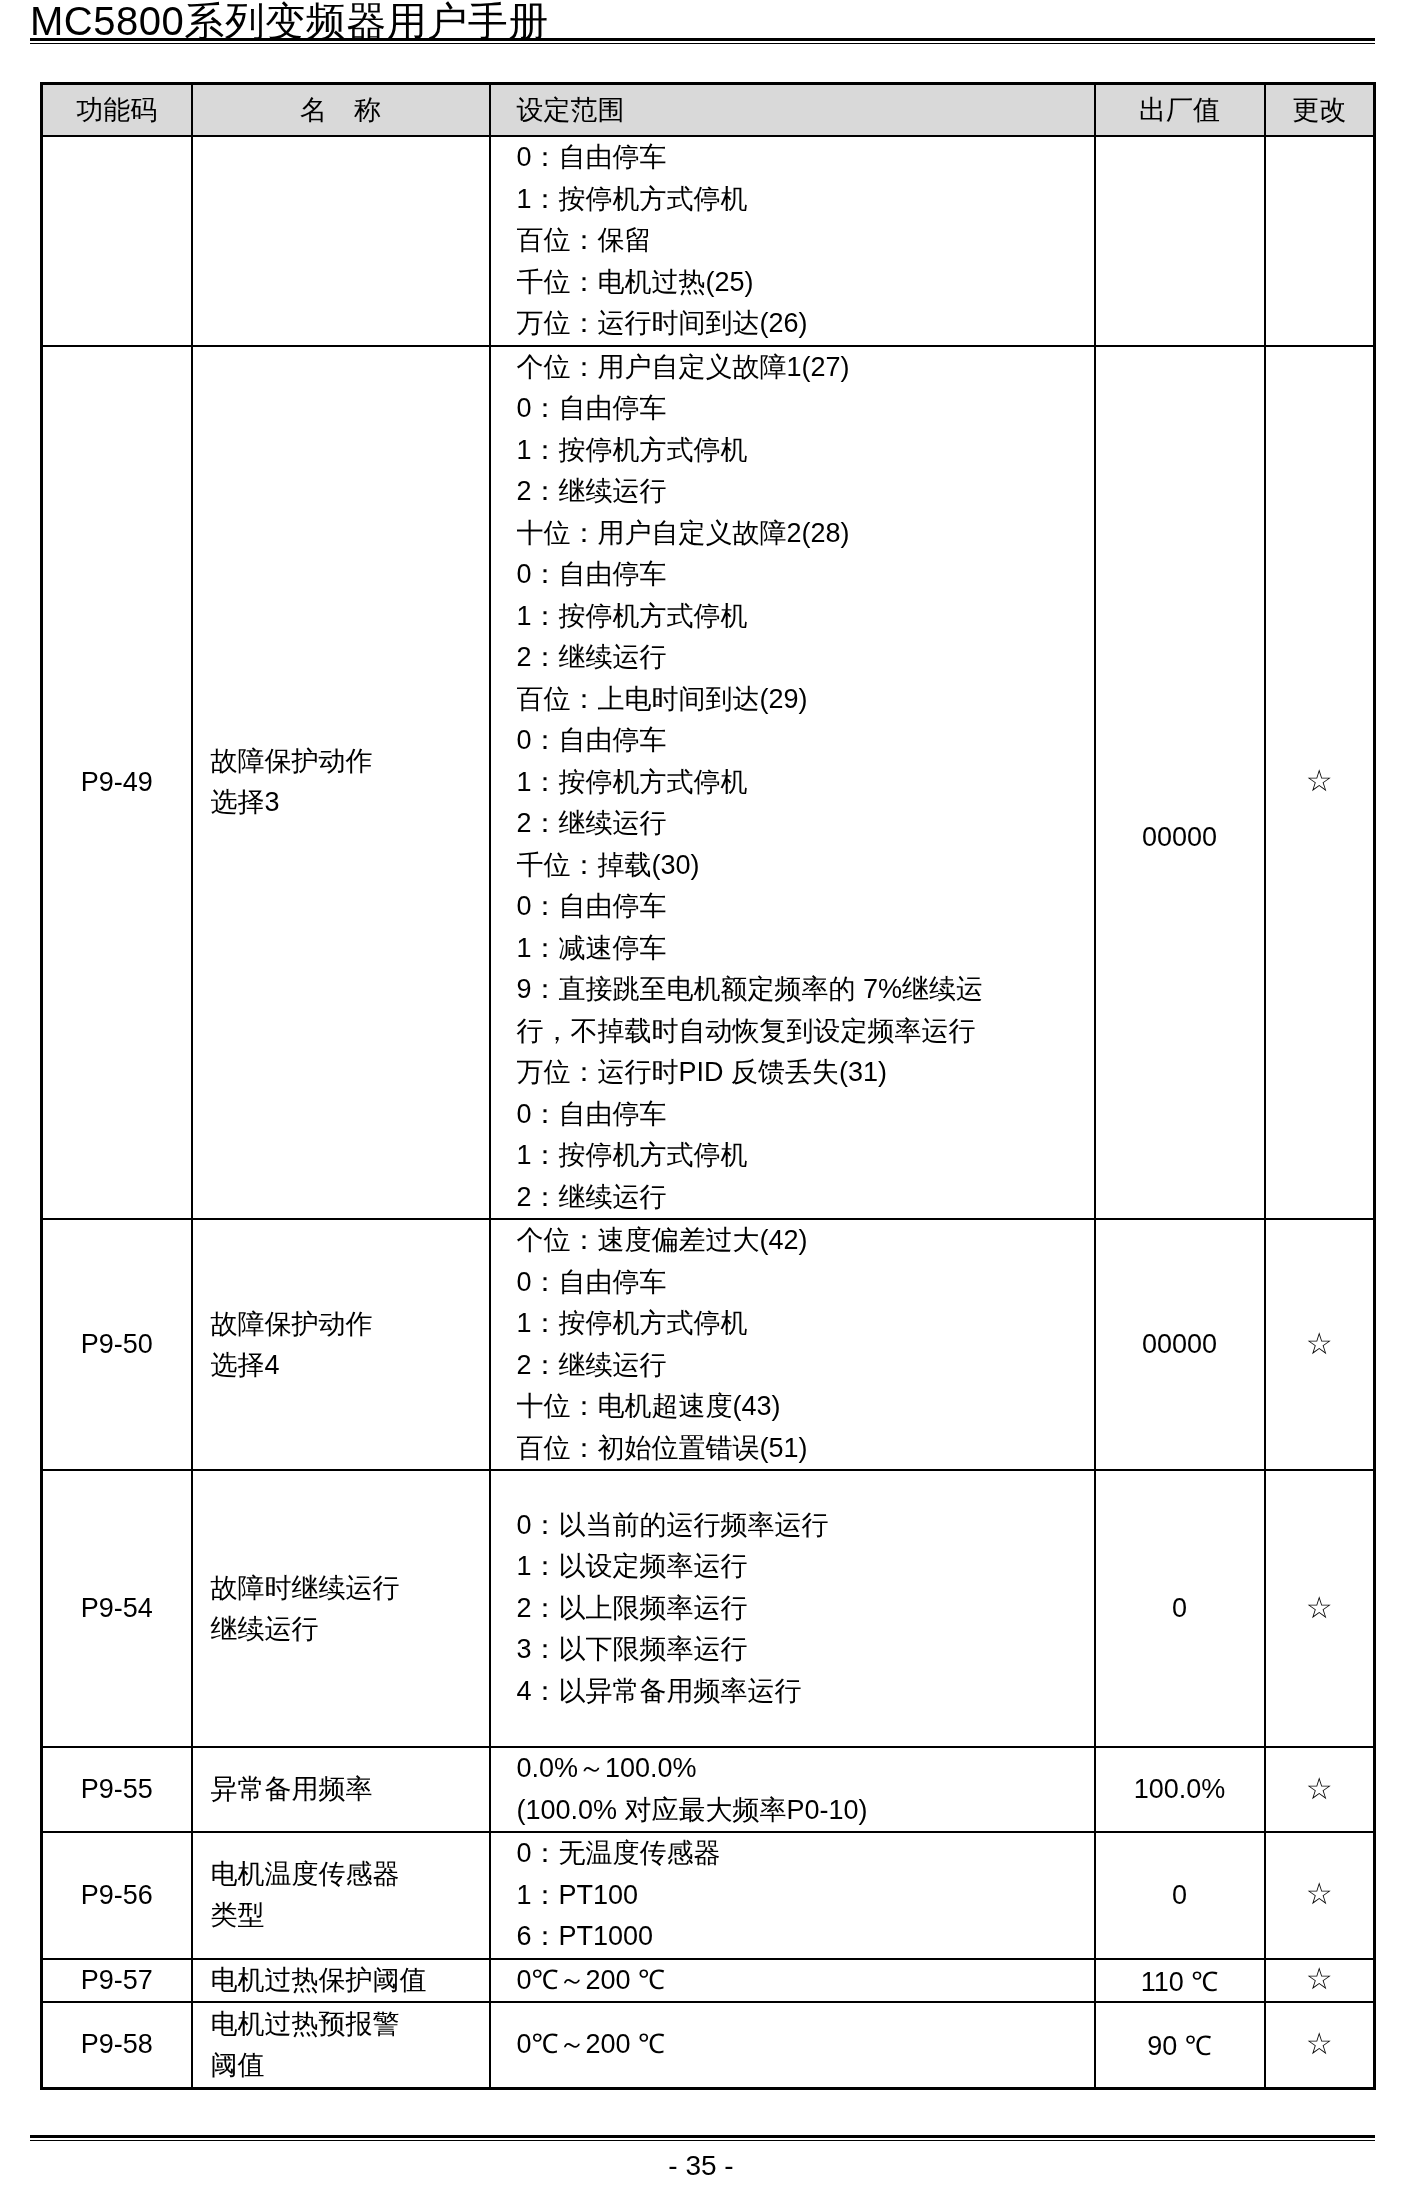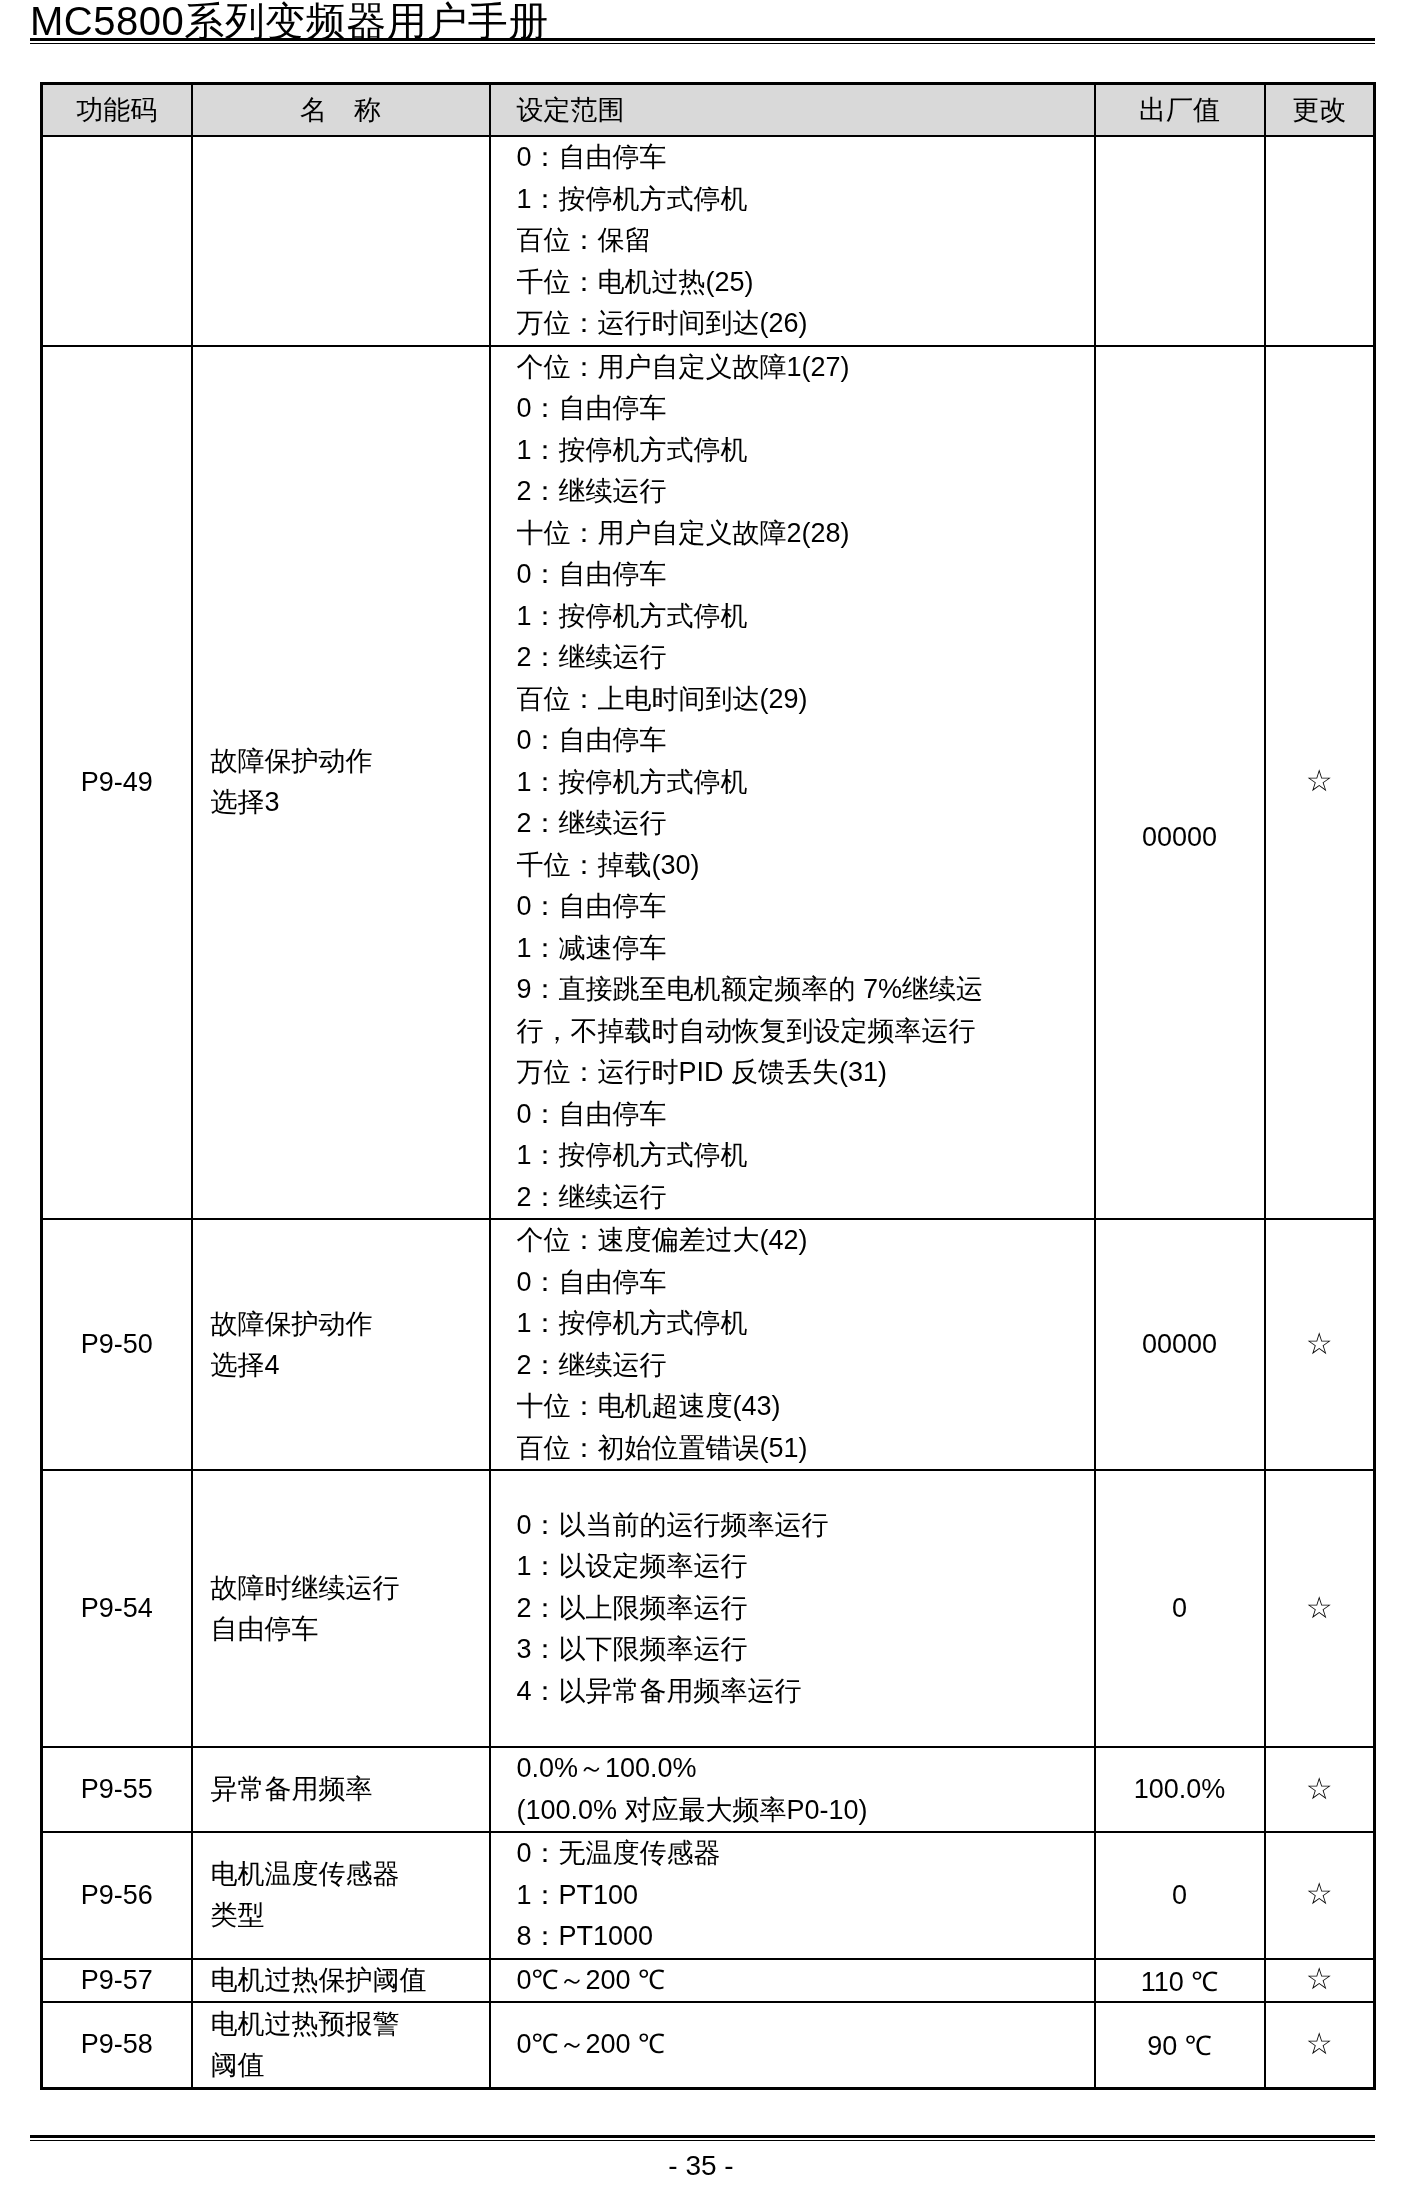--- a/index.html
+++ b/index.html
@@ -135,21 +135,21 @@
           <div class="ln">十位：电机超速度(43)</div>
           <div class="ln">百位：初始位置错误(51)</div>
         </td>
         <td class="c-factory">00000</td>
         <td class="c-change"><span class="star">☆</span></td>
       </tr>
       <tr style="height: 277px;">
         <td class="c-code">P9-54</td>
         <td class="c-name">
           <div class="ln">故障时继续运行</div>
-          <div class="ln">自由停车</div>
+          <div class="ln">继续运行</div>
         </td>
         <td class="c-range">
           <div class="ln">0：以当前的运行频率运行</div>
           <div class="ln">1：以设定频率运行</div>
           <div class="ln">2：以上限频率运行</div>
           <div class="ln">3：以下限频率运行</div>
           <div class="ln">4：以异常备用频率运行</div>
         </td>
         <td class="c-factory">0</td>
         <td class="c-change"><span class="star">☆</span></td>
@@ -168,21 +168,21 @@
       </tr>
       <tr style="height: 126px;">
         <td class="c-code">P9-56</td>
         <td class="c-name">
           <div class="ln">电机温度传感器</div>
           <div class="ln">类型</div>
         </td>
         <td class="c-range">
           <div class="ln">0：无温度传感器</div>
           <div class="ln">1：PT100</div>
-          <div class="ln">8：PT1000</div>
+          <div class="ln">6：PT1000</div>
         </td>
         <td class="c-factory">0</td>
         <td class="c-change"><span class="star">☆</span></td>
       </tr>
       <tr style="height: 40px;">
         <td class="c-code">P9-57</td>
         <td class="c-name">
           <div class="ln">电机过热保护阈值</div>
         </td>
         <td class="c-range">

